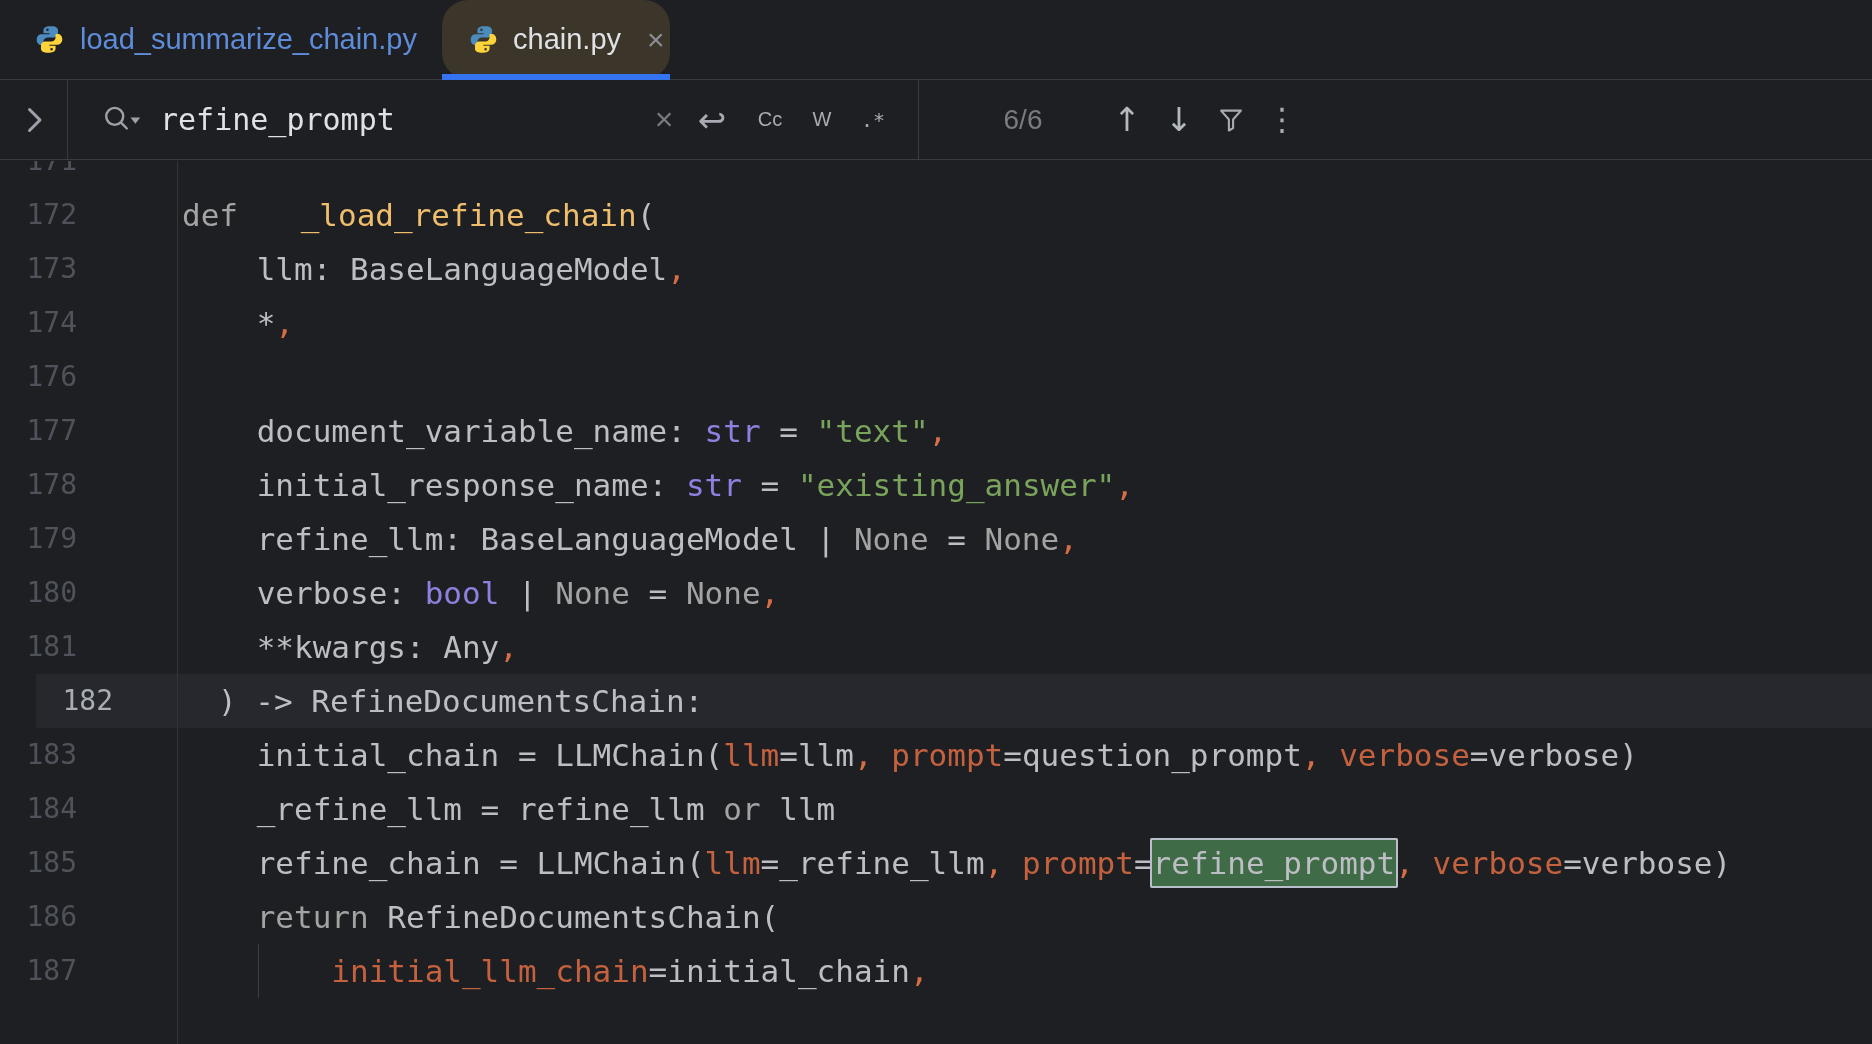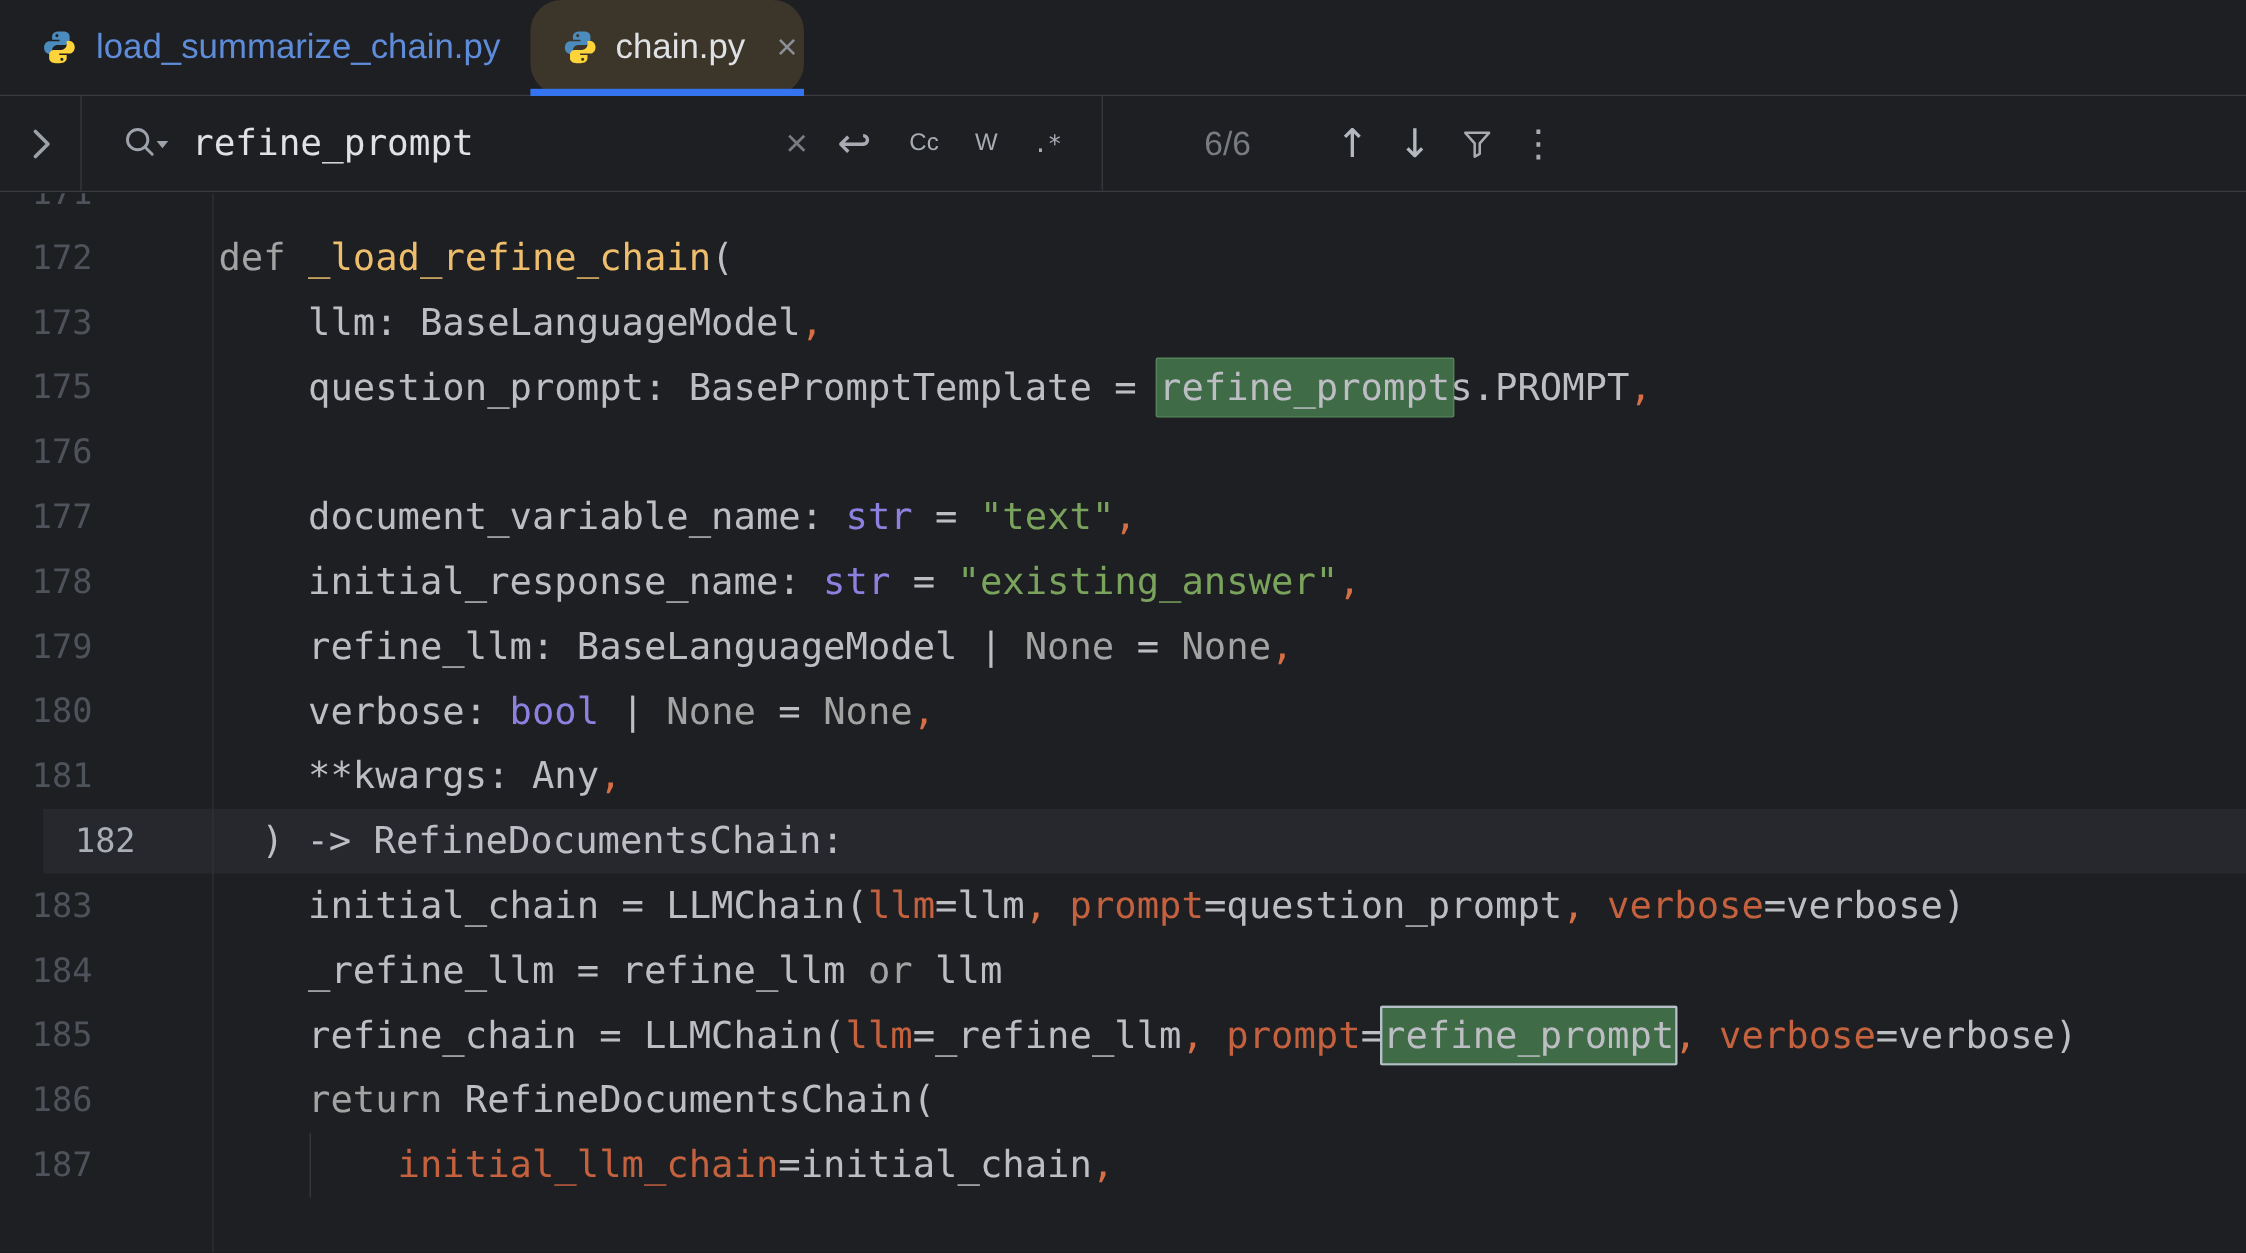--- a/index.html
+++ b/index.html
@@ -36,21 +36,21 @@
   .gutter-divider { position:absolute; left:177px; top:0; bottom:0; width:1px; background:#313438; z-index:6; }
   .lines { position:absolute; top:-27px; left:0; right:0; }
   .line { position:relative; height:54px; white-space:pre; }
   .line.current { background:#26282e;margin-left:36px; }
   .lnum { position:absolute; left:20px; width:57px; text-align:right;
           font-family:"DejaVu Sans Mono", monospace; font-size:28px; line-height:54px; color:#4e535b; }
   .line.current .lnum { color:#a9adb5; }
   .codetext { position:absolute; left:182px; top:0; line-height:54px;
               font-family:"DejaVu Sans Mono", monospace; font-size:31px; color:#bcbec4; white-space:pre; }
   .tok-kw { color:#a3a3a3; }
-  .tok-fn { color:#eebe6d; }
+  .tok-fn { color:#eebe6d;margin-left:44px; }
   .tok-ty { color:#8d81e0; }
   .tok-st { color:#7aa35c; }
   .tok-pu { color:#d66f46; }
   .tok-pa { color:#c4613e; }
   .tok-m, .tok-mc { background:#3f6b46; padding:7px 3px; margin:0 -3px; border-radius:2px; }
   .tok-m  { box-shadow:inset 0 0 0 1px #5d8a62; }
   .tok-mc { box-shadow:inset 0 0 0 2px #b9becb; }
   .guide { position:absolute; left:258px; top:0; bottom:0; width:1px; background:#3a3d42; }
   svg { display:block; }
 </style>
@@ -110,21 +110,21 @@
         </svg>
     </div>
     <div class="sb-item kebab" style="left:1262px; width:40px;">⋮</div>
   </div>
 
   <div class="editor">
     <div class="lines">
         <div class="line"><span class="lnum">171</span><span class="codetext"></span></div>
         <div class="line"><span class="lnum">172</span><span class="codetext"><span class="tok-kw">def</span><span class="tok-tx"> </span><span class="tok-fn">_load_refine_chain</span><span class="tok-tx">(</span></span></div>
         <div class="line"><span class="lnum">173</span><span class="codetext"><span class="tok-tx">    llm: BaseLanguageModel</span><span class="tok-pu">,</span></span></div>
-        <div class="line"><span class="lnum">175</span><span class="codetext"><span class="tok-tx">    question_prompt: BasePromptTemplate = </span><span class="tok-m">refine_prompt</span><span class="tok-tx">s.PROMPT</span><span class="tok-pu">,</span></span></div>
+        <div class="line"><span class="lnum">174</span><span class="codetext"><span class="tok-tx">    *</span><span class="tok-pu">,</span></span></div>
         <div class="line"><span class="lnum">176</span></div>
         <div class="line"><span class="lnum">177</span><span class="codetext"><span class="tok-tx">    document_variable_name: </span><span class="tok-ty">str</span><span class="tok-tx"> = </span><span class="tok-st">"text"</span><span class="tok-pu">,</span></span></div>
         <div class="line"><span class="lnum">178</span><span class="codetext"><span class="tok-tx">    initial_response_name: </span><span class="tok-ty">str</span><span class="tok-tx"> = </span><span class="tok-st">"existing_answer"</span><span class="tok-pu">,</span></span></div>
         <div class="line"><span class="lnum">179</span><span class="codetext"><span class="tok-tx">    refine_llm: BaseLanguageModel | </span><span class="tok-kw">None</span><span class="tok-tx"> = </span><span class="tok-kw">None</span><span class="tok-pu">,</span></span></div>
         <div class="line"><span class="lnum">180</span><span class="codetext"><span class="tok-tx">    verbose: </span><span class="tok-ty">bool</span><span class="tok-tx"> | </span><span class="tok-kw">None</span><span class="tok-tx"> = </span><span class="tok-kw">None</span><span class="tok-pu">,</span></span></div>
         <div class="line"><span class="lnum">181</span><span class="codetext"><span class="tok-tx">    **kwargs: Any</span><span class="tok-pu">,</span></span></div>
         <div class="line current"><span class="lnum">182</span><span class="codetext"><span class="tok-tx">) -&gt; RefineDocumentsChain:</span></span></div>
         <div class="line"><span class="lnum">183</span><span class="codetext"><span class="tok-tx">    initial_chain = LLMChain(</span><span class="tok-pa">llm</span><span class="tok-tx">=llm</span><span class="tok-pu">,</span><span class="tok-tx"> </span><span class="tok-pa">prompt</span><span class="tok-tx">=question_prompt</span><span class="tok-pu">,</span><span class="tok-tx"> </span><span class="tok-pa">verbose</span><span class="tok-tx">=verbose)</span></span></div>
         <div class="line"><span class="lnum">184</span><span class="codetext"><span class="tok-tx">    _refine_llm = refine_llm </span><span class="tok-kw">or</span><span class="tok-tx"> llm</span></span></div>
         <div class="line"><span class="lnum">185</span><span class="codetext"><span class="tok-tx">    refine_chain = LLMChain(</span><span class="tok-pa">llm</span><span class="tok-tx">=_refine_llm</span><span class="tok-pu">,</span><span class="tok-tx"> </span><span class="tok-pa">prompt</span><span class="tok-tx">=</span><span class="tok-mc">refine_prompt</span><span class="tok-pu">,</span><span class="tok-tx"> </span><span class="tok-pa">verbose</span><span class="tok-tx">=verbose)</span></span></div>

